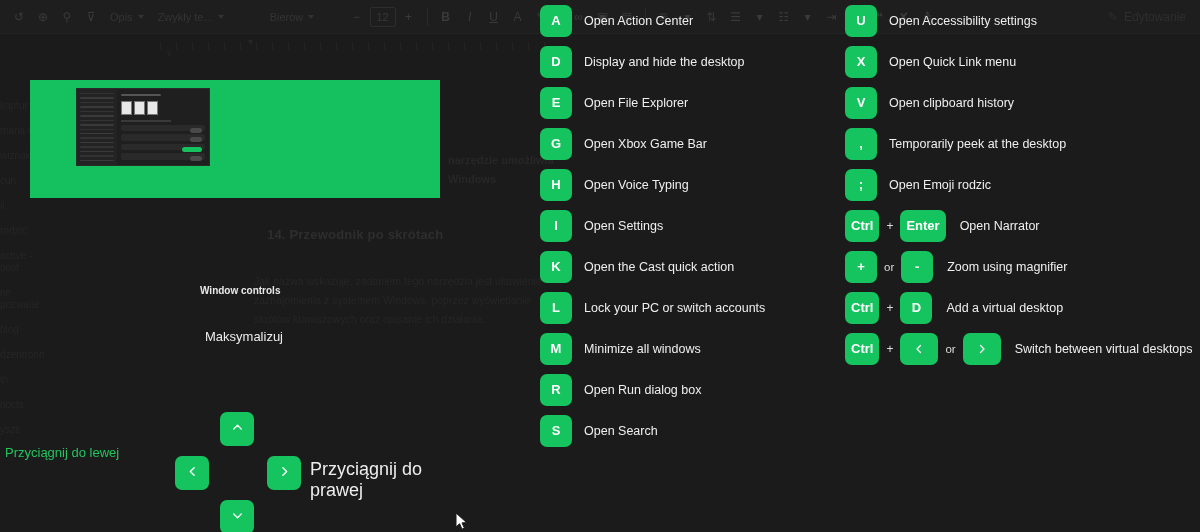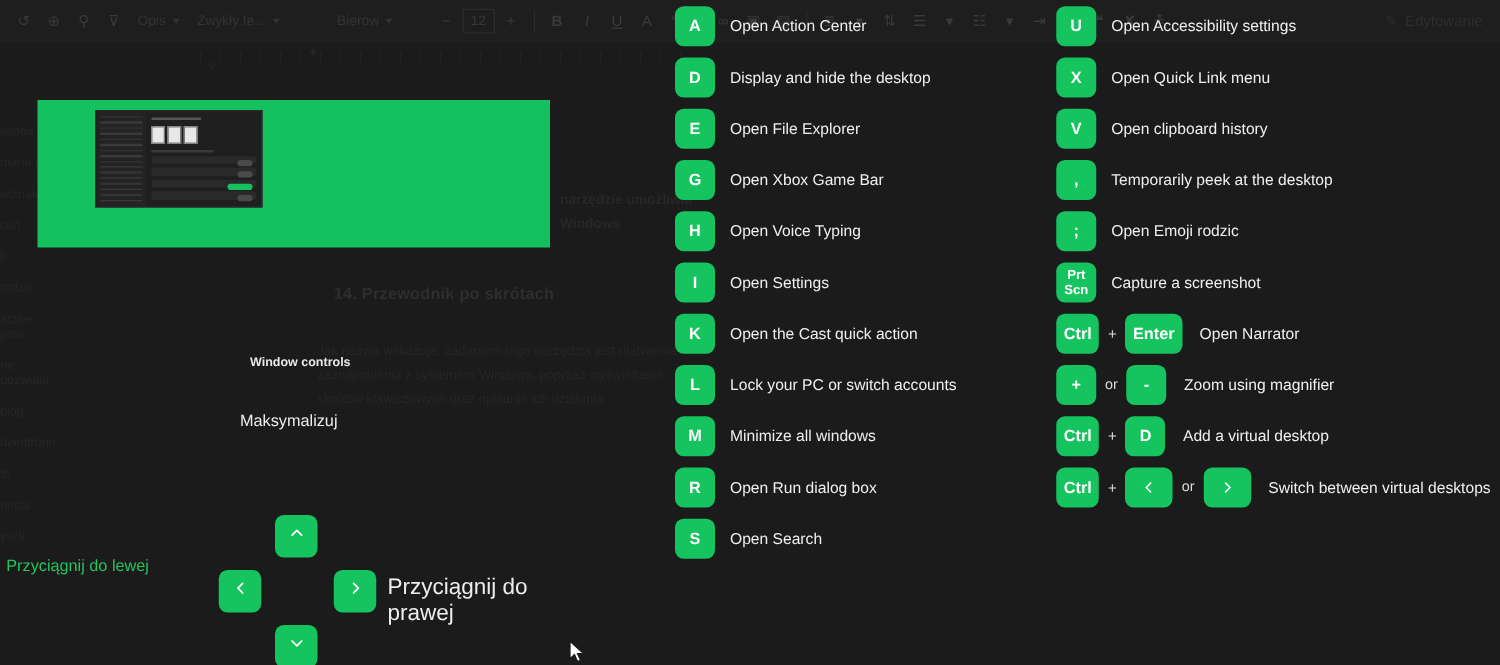--- a/index.html
+++ b/index.html
@@ -82,21 +82,21 @@
   .doc-heading {
     position: absolute; left: 267px; top: 167px;
     color: #2e2e2e; font-size: 13px; font-weight: bold; letter-spacing: .2px;
   }
 
   .para { position: absolute; left: 254px; top: 212px; width: 300px; color: #262626; font-size: 10.5px; line-height: 19px; }
 
   
   .wc { position: absolute; left: 70px; top: 225px; width: 400px; height: 250px; }
   .wc-title { position: absolute; left: 130px; top: 0px; color: #e9e9e9; font-size: 10px; font-weight: bold; }
-  .wc-top-label { position: absolute; left: 122px; top: 44px; color: #ededed; font-size: 13px; }
+  .wc-top-label { position: absolute; left: 135px; top: 44px; color: #ededed; font-size: 13px; }
   .wc-left-label { position: absolute; left: -65px; top: 160px; color: #22c55e; font-size: 13px; }
   .wc-right-label { position: absolute; left: 240px; top: 174px; color: #ededed; font-size: 18px; }
 
   .wkey {
     position: absolute; width: 34px; height: 34px; border-radius: 7px;
     background: #15c45f; display: flex; align-items: center; justify-content: center;
   }
   .wkey svg { width: 13px; height: 13px; }
   .wkey.up { left: 150px; top: 127px; }
   .wkey.down { left: 150px; top: 215px; }
@@ -347,27 +347,20 @@
         <div class="sdesc">Open clipboard history</div>
       </div>
       <div class="srow">
         <div class="key">,</div>
         <div class="sdesc">Temporarily peek at the desktop</div>
       </div>
       <div class="srow">
         <div class="key">;</div>
         <div class="sdesc">Open Emoji rodzic</div>
       </div>
-      <div class="srow">
-        <div class="key two-line">
-          <span>Prt</span>
-          <span>Scn</span>
-        </div>
-        <div class="sdesc">Capture a screenshot</div>
-      </div>
       <div class="srow combo">
         <div class="key">Ctrl</div>
         <span class="plus">+</span>
         <div class="key">Enter</div>
         <div class="sdesc">Open Narrator</div>
       </div>
       <div class="srow combo">
         <div class="key">+</div>
         <span class="orsep">or</span>
         <div class="key">-</div>

